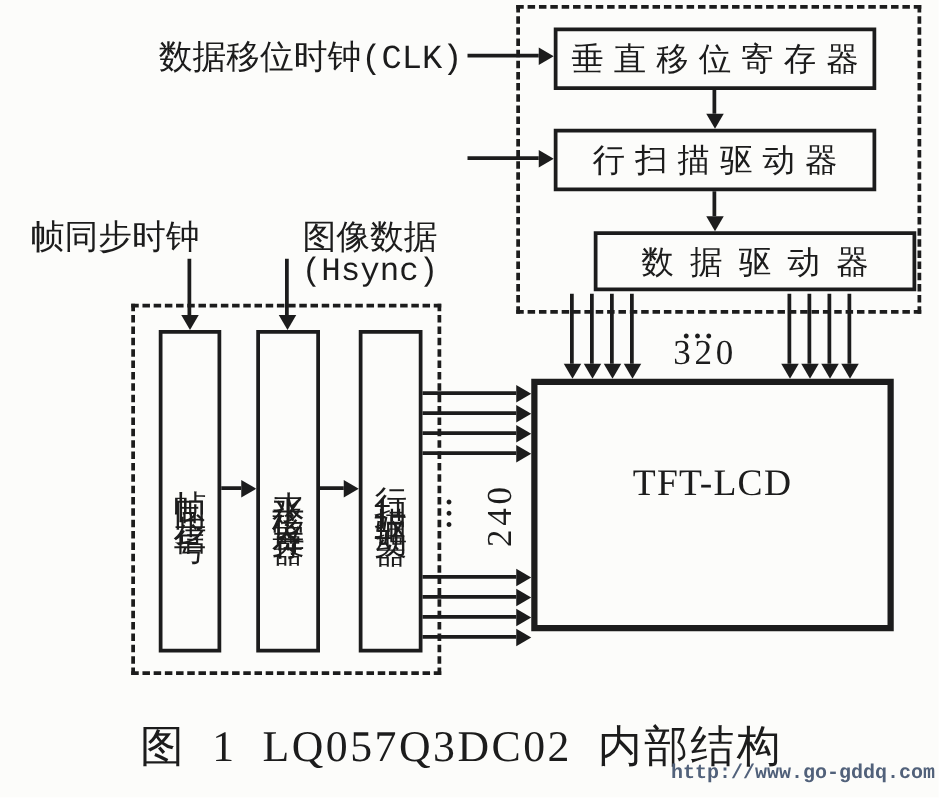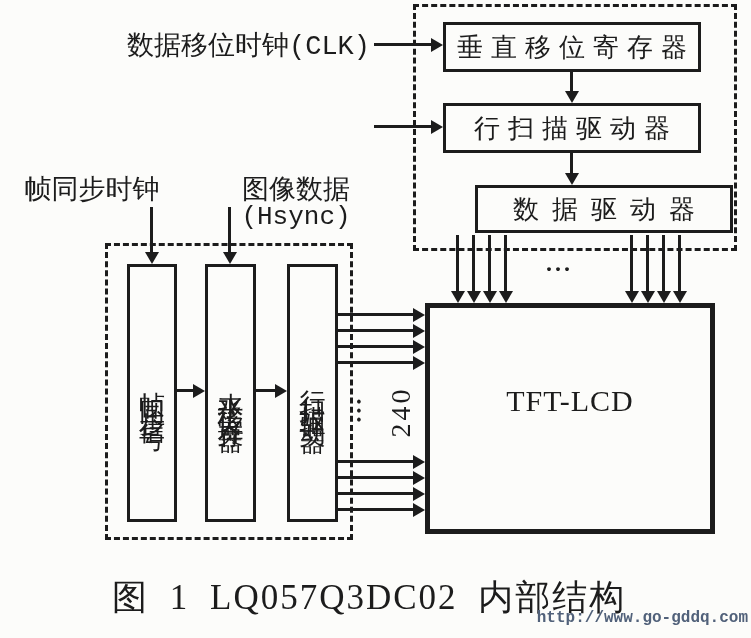--- a/index.html
+++ b/index.html
@@ -106,22 +106,23 @@
   <div class="av" style="left:456px; top:235px; height:56px;"></div>
   <div class="av" style="left:472px; top:235px; height:56px;"></div>
   <div class="av" style="left:488px; top:235px; height:56px;"></div>
   <div class="av" style="left:504px; top:235px; height:56px;"></div>
   <div class="av" style="left:630px; top:235px; height:56px;"></div>
   <div class="av" style="left:646px; top:235px; height:56px;"></div>
   <div class="av" style="left:662px; top:235px; height:56px;"></div>
   <div class="av" style="left:678px; top:235px; height:56px;"></div>
 
   <div class="ellipsis-h" style="left:546px; top:258px;">...</div>
+  <div class="count center" style="left:534px; top:267px; width:60px;">320</div>
 
-  <div class="panel" style="left:425px; top:303px; width:290px; height:231px;">
+  <div class="panel" style="left:425px; top:303px; width:290px; height:202px;">
     <div>TFT-LCD</div>
   </div>
 
   <div class="caption" style="left:112px; top:574px;">图 1 LQ057Q3DC02 内部结构</div>
 
   <div class="watermark" style="right:3px; top:609px;">http://www.go-gddq.com</div>
 
 </div>
 
 </body></html>

